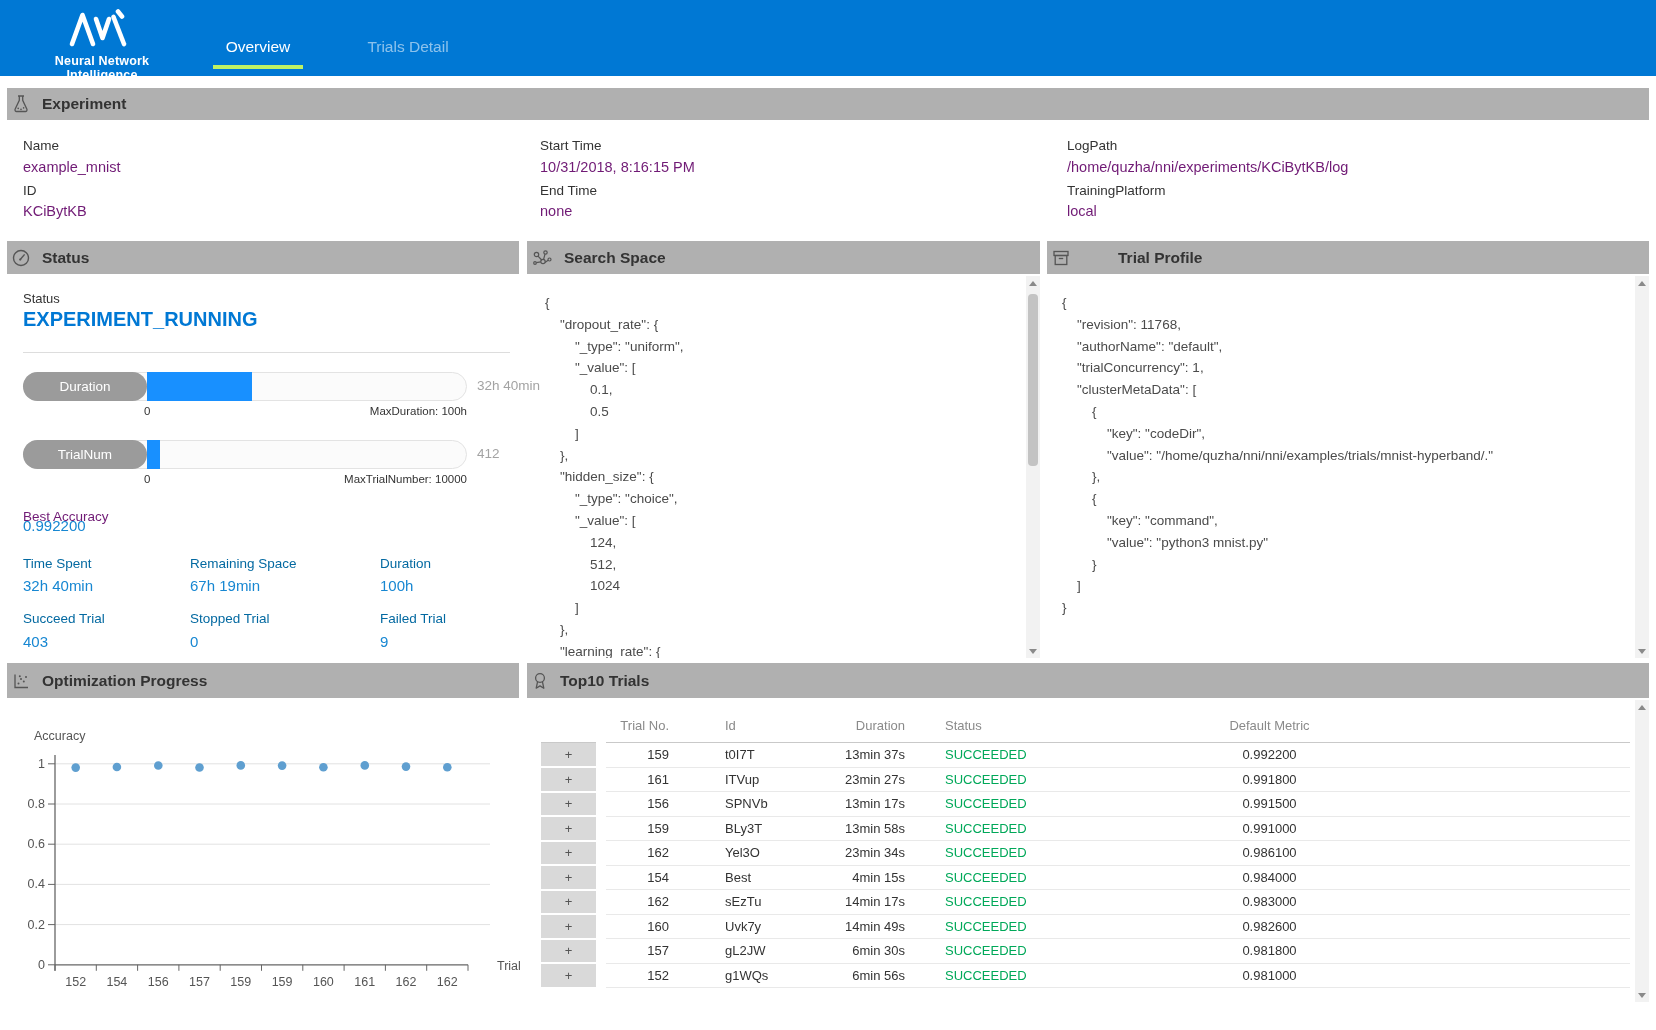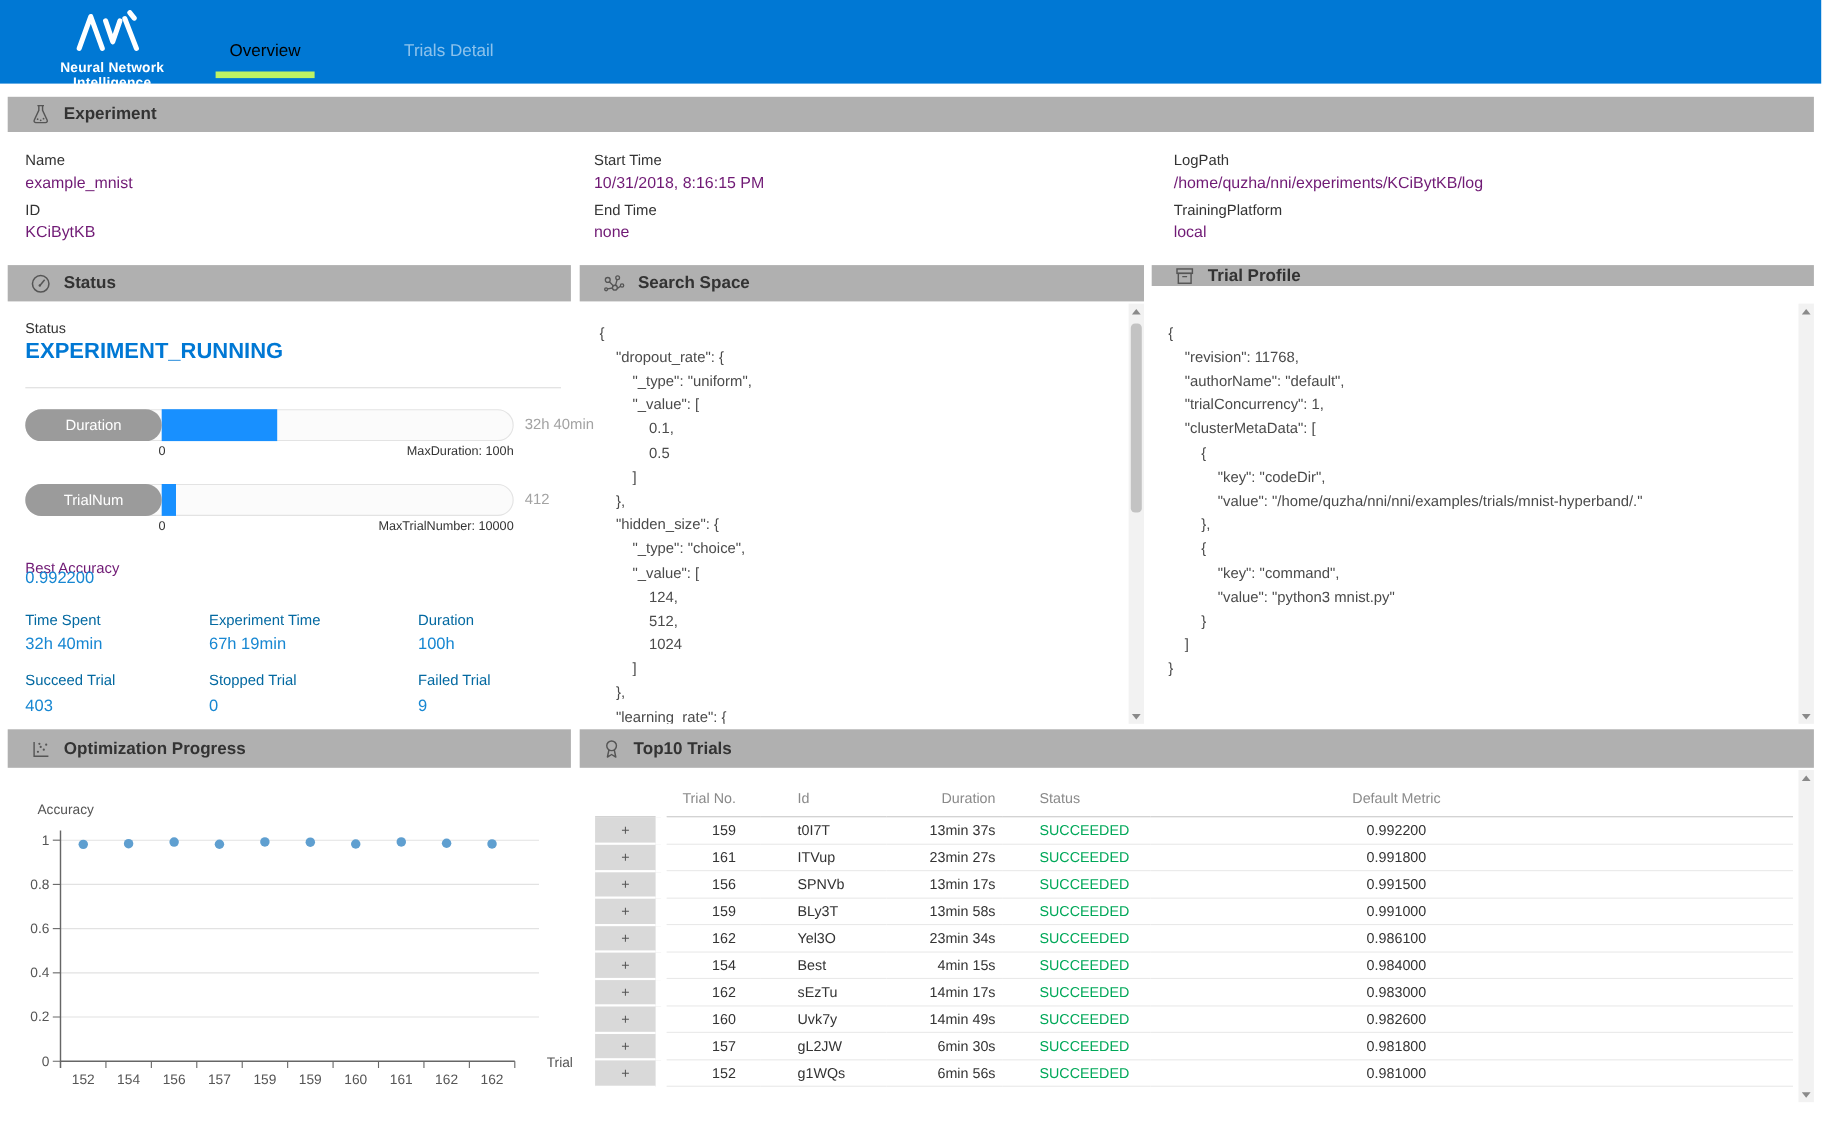--- a/index.html
+++ b/index.html
@@ -3,31 +3,31 @@
 <meta charset="utf-8">
 <style>
   html,body{margin:0;padding:0;background:#fff;font-family:"Liberation Sans","DejaVu Sans",sans-serif;}
   #app{position:relative;width:1656px;height:1030px;overflow:hidden;background:#fff;}
 
   
   .nav{position:absolute;left:0;top:0;width:1656px;height:76px;background:#0078d4;}
   .logo-svg{position:absolute;left:68px;top:9px;}
   .brand{position:absolute;left:22px;top:54px;width:160px;text-align:center;color:#fff;font-size:12.5px;letter-spacing:.2px;font-weight:600;}
   .tab{position:absolute;top:38px;font-size:15.5px;color:rgba(255,255,255,.55);text-align:center;cursor:pointer;}
-  #tab-overview{left:196px;width:90px;padding-bottom:9px;border-bottom:6px solid #bef264;color:#000000;}
+  #tab-overview{left:213px;width:90px;padding-bottom:9px;border-bottom:4px solid #bef264;color:#ffffff;}
   #tab-trials{left:356px;width:104px;}
 
   
-  .sec-bar{position:absolute;background:#b0b0b0;display:flex;align-items:center;box-sizing:border-box;padding-left:20px;}
+  .sec-bar{position:absolute;background:#b0b0b0;display:flex;align-items:center;box-sizing:border-box;padding-left:4px;}
   .sec-bar .sec-title{font-size:15.5px;font-weight:600;color:#333;margin-left:11px;}
   .sec-icon{flex:0 0 auto;display:block;}
   #bar-experiment{left:7px;top:88px;width:1642px;height:32px;}
   #bar-status{left:7px;top:241px;width:512px;height:33px;}
   #bar-search{left:527px;top:241px;width:513px;height:33px;}
-  #bar-profile{left:1047px;top:241px;width:602px;height:19px;}
+  #bar-profile{left:1047px;top:241px;width:602px;height:33px;gap:36px;}
   #bar-optimization{left:7px;top:663px;width:512px;height:35px;}
   #bar-top10{left:527px;top:663px;width:1122px;height:35px;}
 
   
   .exp-label{position:absolute;font-size:13.5px;color:#333;}
   .exp-value{position:absolute;font-size:14.5px;color:#701a75;}
 
   
   #st-label{position:absolute;left:23px;top:291px;font-size:13px;color:#333;}
   #st-value{position:absolute;left:23px;top:308px;font-size:20px;font-weight:600;color:#0078d4;}
@@ -161,21 +161,21 @@
   </div>
   <div class="bar-right" id="val-trialnum">412</div>
   <div class="bar-sub sub-min sub-r2">0</div>
   <div class="bar-sub sub-max sub-r2">MaxTrialNumber: 10000</div>
 
   <div id="ba-label">Best Accuracy</div>
   <div id="ba-value">0.992200</div>
 
   <div class="stat-label col-a srow1l">Time Spent</div>
   <div class="stat-value col-a srow1v">32h 40min</div>
-  <div class="stat-label col-b srow1l">Experiment Time</div>
+  <div class="stat-label col-b srow1l">Remaining Space</div>
   <div class="stat-value col-b srow1v">67h 19min</div>
   <div class="stat-label col-c srow1l">Duration</div>
   <div class="stat-value col-c srow1v">100h</div>
   <div class="stat-label col-a srow2l">Succeed Trial</div>
   <div class="stat-value col-a srow2v">403</div>
   <div class="stat-label col-b srow2l">Stopped Trial</div>
   <div class="stat-value col-b srow2v">0</div>
   <div class="stat-label col-c srow2l">Failed Trial</div>
   <div class="stat-value col-c srow2v">9</div>
 

